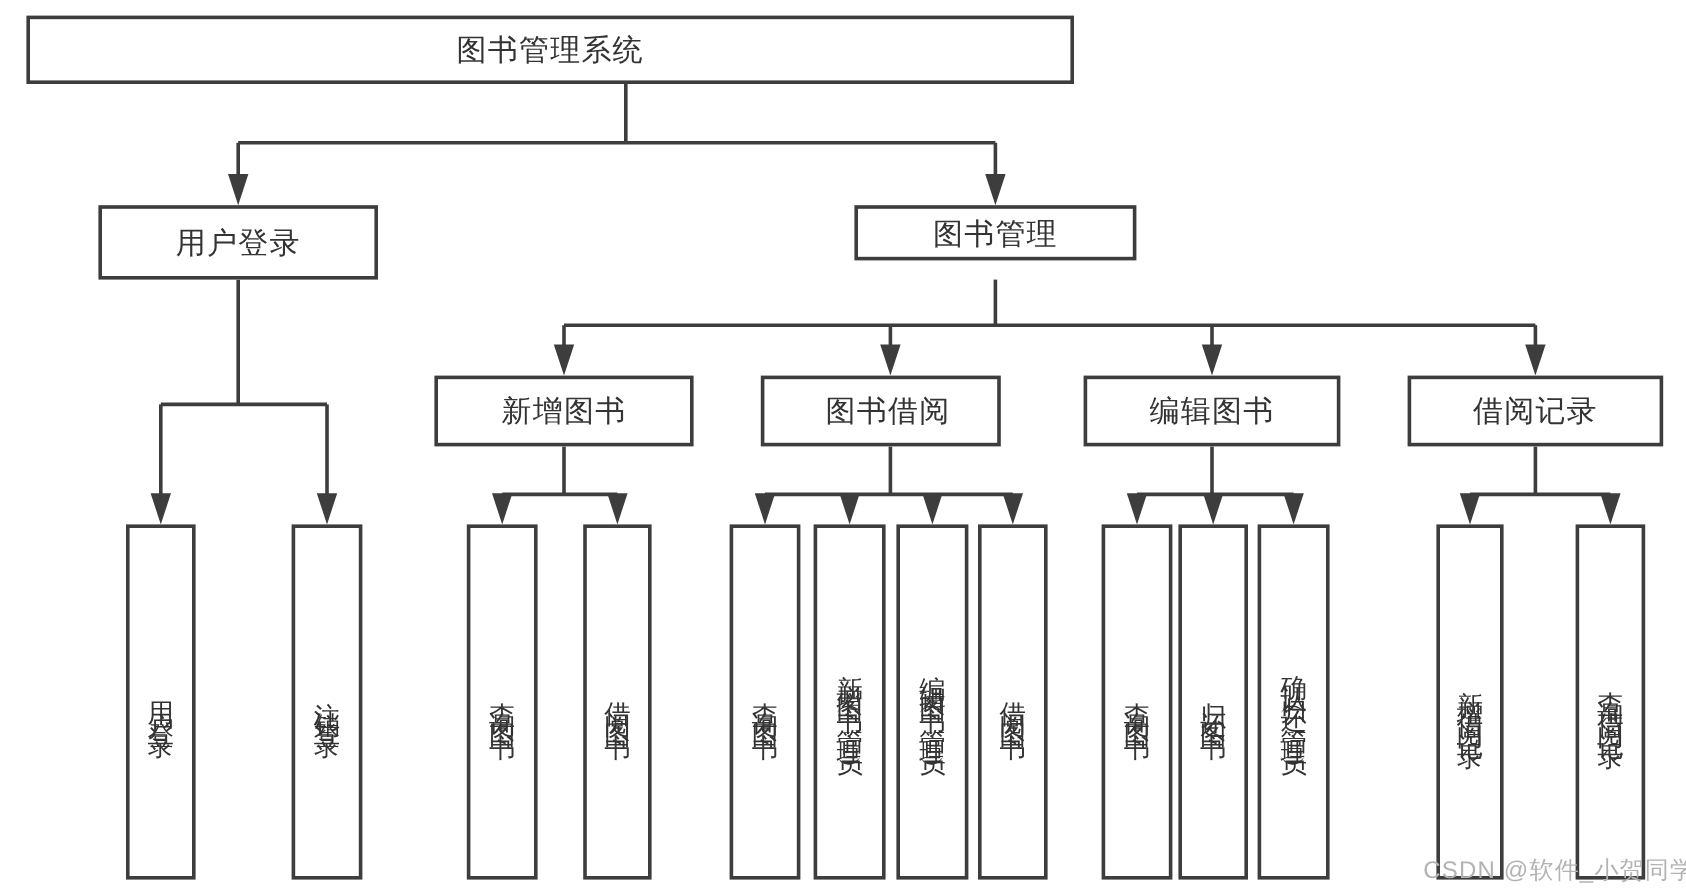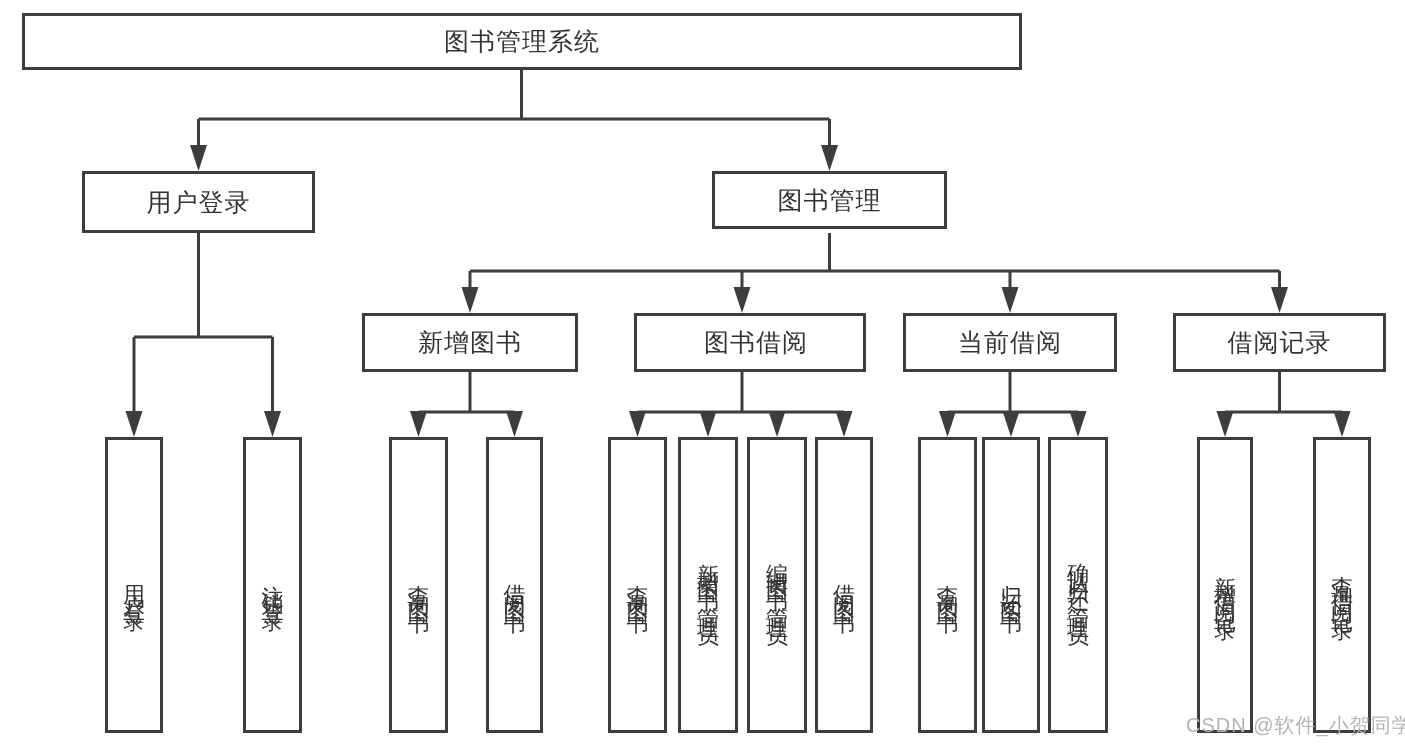--- a/index.html
+++ b/index.html
@@ -76,28 +76,28 @@
       <polygon points="768.5,411 785.5,411 777,437"></polygon>
       <polygon points="835.5,411 852.5,411 844,437"></polygon>
       <polygon points="939,411 956,411 947.5,437"></polygon>
       <polygon points="1002.5,411 1019.5,411 1011,437"></polygon>
       <polygon points="1069.5,411 1086.5,411 1078,437"></polygon>
       <polygon points="1216.5,411 1233.5,411 1225,437"></polygon>
       <polygon points="1333.5,411 1350.5,411 1342,437"></polygon>
     </g>
   </svg>
 
-  <div class="node h-node" style="left:22px;top:13px;width:1000px;height:57px;">图书管理系统</div>
+  <div class="node h-node" style="left:22px;top:13px;width:873px;height:57px;">图书管理系统</div>
 
   <div class="node h-node" style="left:82px;top:171px;width:233px;height:62px;">用户登录</div>
-  <div class="node h-node" style="left:712px;top:171px;width:235px;height:58px;">图书管理</div>
+  <div class="node h-node" style="left:712px;top:171px;width:235px;height:46px;">图书管理</div>
 
   <div class="node h-node" style="left:362px;top:313px;width:216px;height:59px;">新增图书</div>
-  <div class="node h-node" style="left:634px;top:313px;width:232px;height:59px;padding-left:12px;">图书借阅</div>
-  <div class="node h-node" style="left:903px;top:313px;width:214px;height:59px;">当前借阅</div>
+  <div class="node h-node" style="left:634px;top:313px;width:200px;height:59px;padding-left:12px;">图书借阅</div>
+  <div class="node h-node" style="left:903px;top:313px;width:214px;height:59px;">编辑图书</div>
   <div class="node h-node" style="left:1173px;top:313px;width:213px;height:59px;">借阅记录</div>
 
   <div class="node leaf" style="left:105px;top:437px;width:58px;height:296px;">用户登录</div>
   <div class="node leaf" style="left:243px;top:437px;width:59px;height:296px;">注销登录</div>
 
   <div class="node leaf" style="left:389px;top:437px;width:59px;height:296px;">查询图书</div>
   <div class="node leaf" style="left:486px;top:437px;width:57px;height:296px;">借阅图书</div>
 
   <div class="node leaf" style="left:608px;top:437px;width:59px;height:296px;">查询图书</div>
   <div class="node leaf" style="left:678px;top:437px;width:60px;height:296px;">新增图书（管理员）</div>

